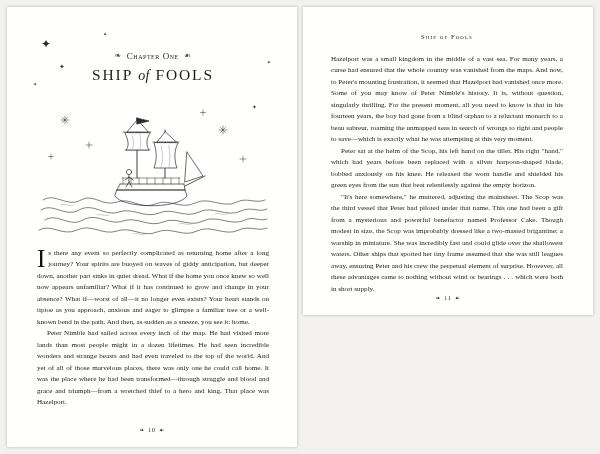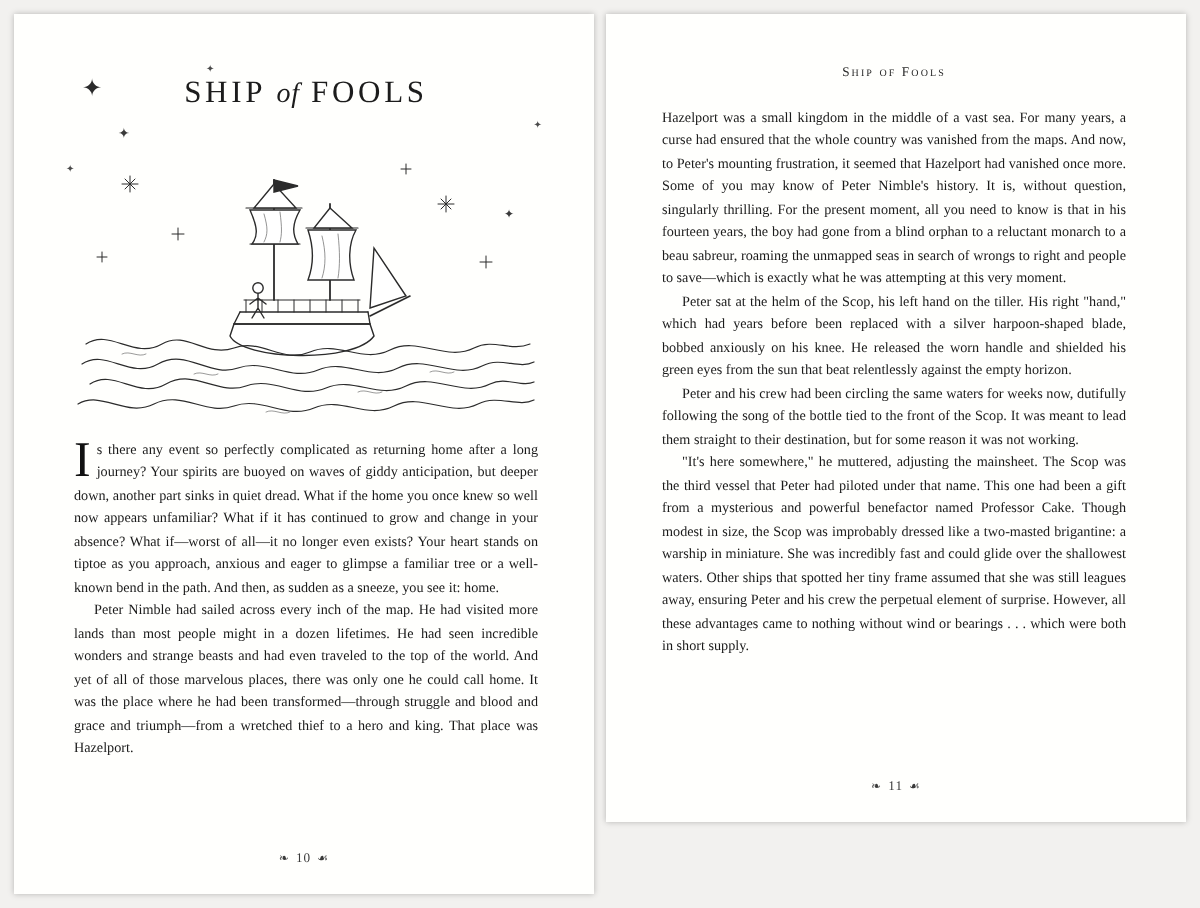--- a/index.html
+++ b/index.html
@@ -29,21 +29,21 @@
     box-sizing: border-box;
     overflow: hidden;
   }
   .page-left {
     width: 290px;
     height: 440px;
     padding: 26px 28px 18px 30px;
   }
   .page-right {
     width: 290px;
-    height: 404px;
+    height: 308px;
     padding: 26px 30px 30px 28px;
   }
   .spread-inner {
     display: flex;
     gap: 6px;
   }
 
   
   .chapter-line {
     text-align: center;
@@ -146,20 +146,23 @@
 
     <div class="page page-left">
 
       <div style="position:absolute; left:34px; top:30px; font-size:12px; color:#2b2b2b;" class="star">✦</div>
       <div style="position:absolute; left:52px; top:56px; font-size:7px; color:#3a3a3a;" class="star">✦</div>
       <div style="position:absolute; left:26px; top:74px; font-size:5px; color:#4a4a4a;" class="star">✦</div>
       <div style="position:absolute; right:40px; top:96px; font-size:6px; color:#3a3a3a;" class="star">✦</div>
       <div style="position:absolute; right:26px; top:52px; font-size:5px; color:#4a4a4a;" class="star">✦</div>
       <div style="position:absolute; left:96px; top:24px; font-size:5px; color:#4a4a4a;" class="star">✦</div>
 
+      <div class="chapter-line">
+        <span class="orn">❧</span><span>Chapter One</span><span class="orn">☙</span>
+      </div>
 
       <div class="chapter-title">
         <span>SHIP</span>
         <span class="ital">of</span>
         <span>FOOLS</span>
       </div>
 
       <div class="illo">
         <svg width="232" height="150" viewBox="0 0 232 150" xmlns="http://www.w3.org/2000/svg">
           <g stroke="#2b2b2b" fill="none" stroke-width="0.7" stroke-linecap="round">
@@ -235,21 +238,20 @@
         <span class="orn">❧</span><span>10</span><span class="orn">☙</span>
       </div>
     </div>
 
     <div class="page page-right">
       <div class="running-head">Ship of Fools</div>
 
       <div class="body-col">
         <p class="first">Hazelport was a small kingdom in the middle of a vast sea. For many years, a curse had ensured that the whole country was vanished from the maps. And now, to Peter's mounting frustration, it seemed that Hazelport had vanished once more. Some of you may know of Peter Nimble's history. It is, without question, singularly thrilling. For the present moment, all you need to know is that in his fourteen years, the boy had gone from a blind orphan to a reluctant monarch to a beau sabreur, roaming the unmapped seas in search of wrongs to right and people to save—which is exactly what he was attempting at this very moment.</p>
         <p>Peter sat at the helm of the Scop, his left hand on the tiller. His right "hand," which had years before been replaced with a silver harpoon-shaped blade, bobbed anxiously on his knee. He released the worn handle and shielded his green eyes from the sun that beat relentlessly against the empty horizon.</p>
-        <p>Peter and his crew had been circling the same waters for weeks now, dutifully following the song of the bottle tied to the front of the Scop. It was meant to lead them straight to their destination, but for some reason it was not working.</p>
         <p>"It's here somewhere," he muttered, adjusting the mainsheet. The Scop was the third vessel that Peter had piloted under that name. This one had been a gift from a mysterious and powerful benefactor named Professor Cake. Though modest in size, the Scop was improbably dressed like a two-masted brigantine: a warship in miniature. She was incredibly fast and could glide over the shallowest waters. Other ships that spotted her tiny frame assumed that she was still leagues away, ensuring Peter and his crew the perpetual element of surprise. However, all these advantages came to nothing without wind or bearings . . . which were both in short supply.</p>
       </div>
 
       <div class="folio">
         <span class="orn">❧</span><span>11</span><span class="orn">☙</span>
       </div>
     </div>
 
   </div>
 </div>

